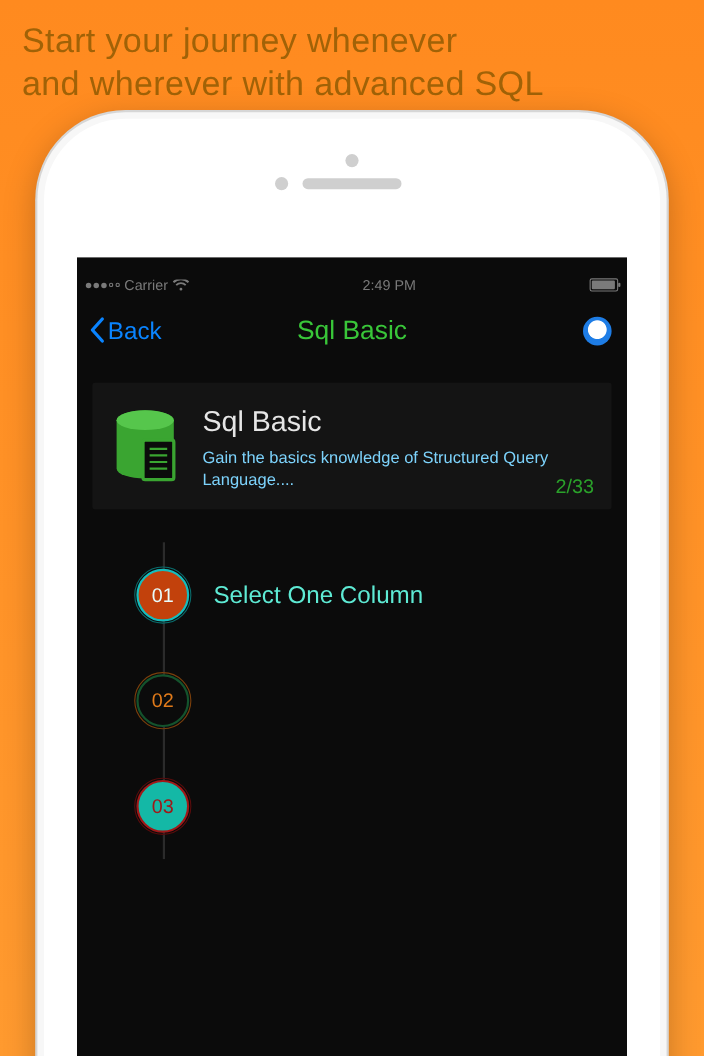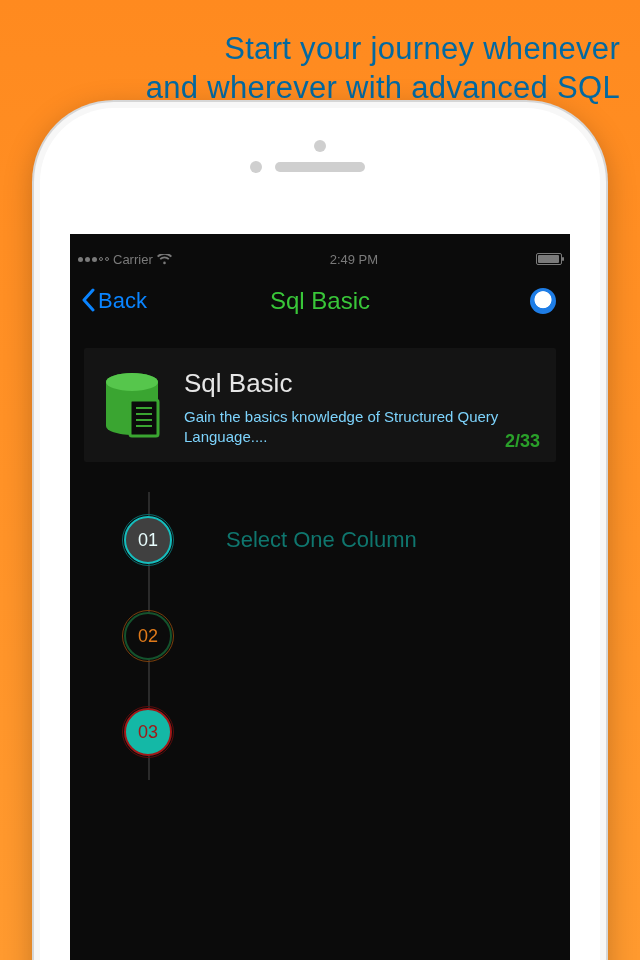--- a/index.html
+++ b/index.html
@@ -5,25 +5,25 @@
   * { margin: 0; padding: 0; box-sizing: border-box; }
   body {
     width: 640px;
     height: 960px;
     background: linear-gradient(180deg, #ff8a1f 0%, #ff9a2f 100%);
     font-family: -apple-system, "Helvetica Neue", Arial, sans-serif;
     overflow: hidden;
     position: relative;
   }
   .promo-text {
-    color: #0369a1;
-    text-align: right;
+    color: #a16207;
+    text-align: left;
     font-size: 31px;
     font-weight: 300;
-    padding: 30px 20px 10px;
+    padding: 18px 20px 10px;
     line-height: 1.25;
     letter-spacing: 0.3px;
   }
   .phone-frame {
     position: absolute;
     left: 34px;
     top: 102px;
     width: 572px;
     height: 1100px;
     background: #f7f7f7;
@@ -140,21 +140,21 @@
   .db-icon { flex: 0 0 auto; margin-top: 4px; }
   .card-body { flex: 1; }
   .card-title { color: #e6e6e6; font-size: 26px; font-weight: 300; margin-bottom: 8px; }
   .card-desc { color: #7dd3fc; font-size: 15px; font-weight: 300; line-height: 1.35; }
   .card-count {
     position: absolute;
     right: 16px;
     bottom: 10px;
     color: #2aa12a;
     font-size: 18px;
-    font-weight: 700;
+    font-weight: 400;
   }
   .timeline {
     position: relative;
     margin: 30px 0 0 54px;
   }
   .t-line {
     position: absolute;
     left: 24px;
     top: 0;
     bottom: 0;
@@ -174,27 +174,27 @@
     height: 48px;
     border-radius: 50%;
     display: flex;
     align-items: center;
     justify-content: center;
     font-size: 18px;
     font-weight: 400;
     z-index: 2;
     position: relative;
   }
-  .badge-1 { background: #404040; border: 2px solid #15bdbd; color: #e8fdfd; }
+  .badge-1 { background: #c2410c; border: 2px solid #15bdbd; color: #e8fdfd; }
   .badge-1::after { content:""; position:absolute; inset:-4px; border-radius:50%; border:1px solid #0a6b6b; }
   .badge-2 { background: #0b0b0b; border: 2px solid #14532d; color: #e07a1a; }
   .badge-2::after { content:""; position:absolute; inset:-4px; border-radius:50%; border:1px solid #7a3f0c; }
   .badge-3 { background: #14b8a6; border: 2px solid #a01818; color: #a01818; }
   .badge-3::after { content:""; position:absolute; inset:-4px; border-radius:50%; border:1px solid #5a0c0c; }
-  .lesson-title { color: #0f766e; font-size: 22px; font-weight: 300; margin-left: 32px; }
+  .lesson-title { color: #5eead4; font-size: 22px; font-weight: 300; }
 </style>
 </head>
 <body>
 
 <div class="promo-text">
   <span>Start your journey whenever</span><br>
   <span>and wherever with advanced SQL</span>
 </div>
 
 <div class="phone-frame">

